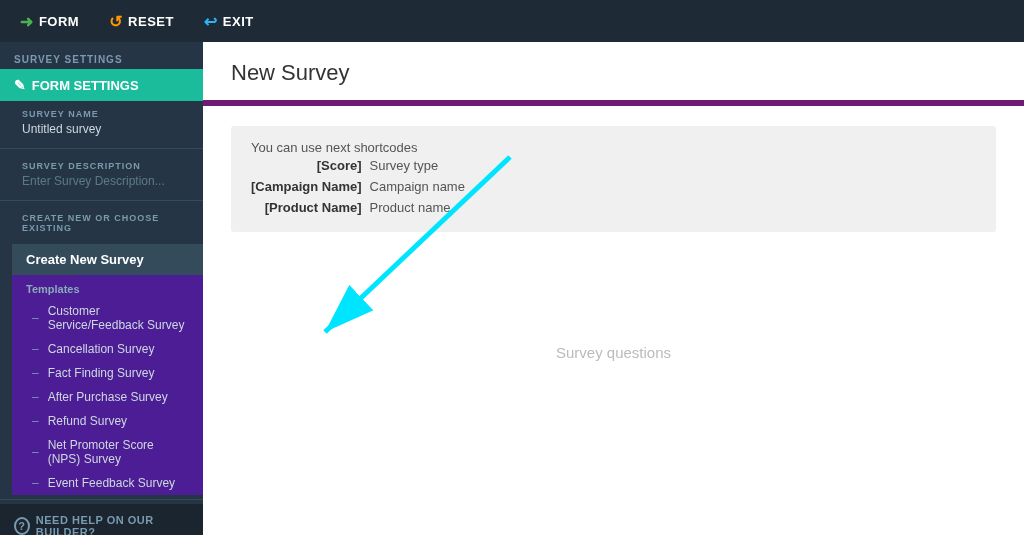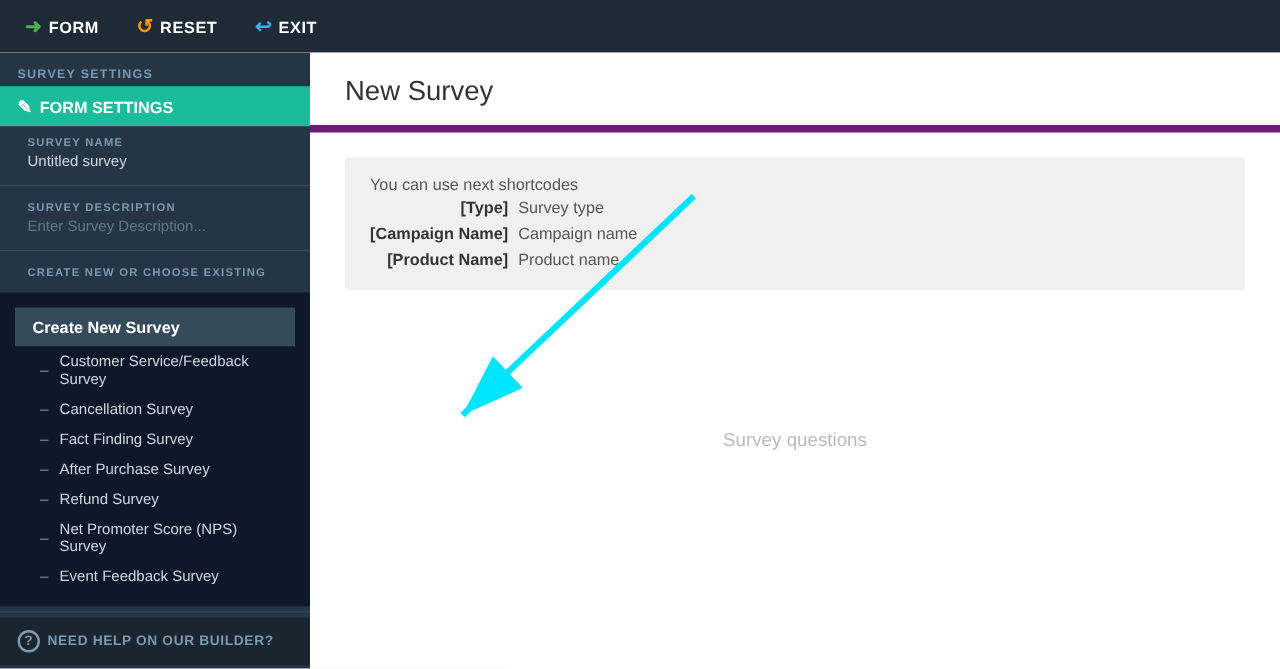--- a/index.html
+++ b/index.html
@@ -35,21 +35,21 @@
 
     
     .main-layout {
       display: flex;
       flex: 1;
       overflow: hidden;
     }
 
     
     .sidebar {
-      width: 248px;
+      width: 203px;
       background: #263545;
       color: #fff;
       display: flex;
       flex-direction: column;
       overflow-y: auto;
       flex-shrink: 0;
     }
 
     .sidebar-section-label {
       font-size: 10px;
@@ -94,22 +94,23 @@
     }
 
     .sidebar-divider {
       border: none;
       border-top: 1px solid #344b5c;
       margin: 4px 0;
     }
 
     
     .dropdown-area {
-      background: #0f172a;
-      padding: 12px;
+      background: #4c1d95;
+      padding: 0;
+      margin-left: 12px;
     }
     .dropdown-selected {
       background: #344b5c;
       padding: 8px 14px;
       font-size: 13px;
       color: #fff;
       font-weight: 600;
       cursor: pointer;
     }
     .dropdown-option-header {
@@ -269,20 +270,21 @@
     </div>
 
     <hr class="sidebar-divider">
 
     <div class="sidebar-field-group">
       <div class="sidebar-field-label">CREATE NEW OR CHOOSE EXISTING</div>
     </div>
 
     <div class="dropdown-area">
       <div class="dropdown-selected">Create New Survey</div>
+      <div class="dropdown-option-header">Templates</div>
       <div class="dropdown-option">
         <span>Customer Service/Feedback Survey</span>
       </div>
       <div class="dropdown-option">
         <span>Cancellation Survey</span>
       </div>
       <div class="dropdown-option">
         <span>Fact Finding Survey</span>
       </div>
       <div class="dropdown-option">
@@ -322,21 +324,21 @@
 
     <div class="content-header">
       <div class="content-title">New Survey</div>
     </div>
 
     <div class="shortcodes-box">
       <div class="shortcodes-title">You can use next shortcodes</div>
       <table class="shortcodes-table">
         <tbody id="shortcodes-tbody">
             <tr>
-      <td>[Type]</td>
+      <td>[Score]</td>
       <td>Survey type</td>
     </tr>
             <tr>
       <td>[Campaign Name]</td>
       <td>Campaign name</td>
     </tr>
             <tr>
       <td>[Product Name]</td>
       <td>Product name</td>
     </tr>

